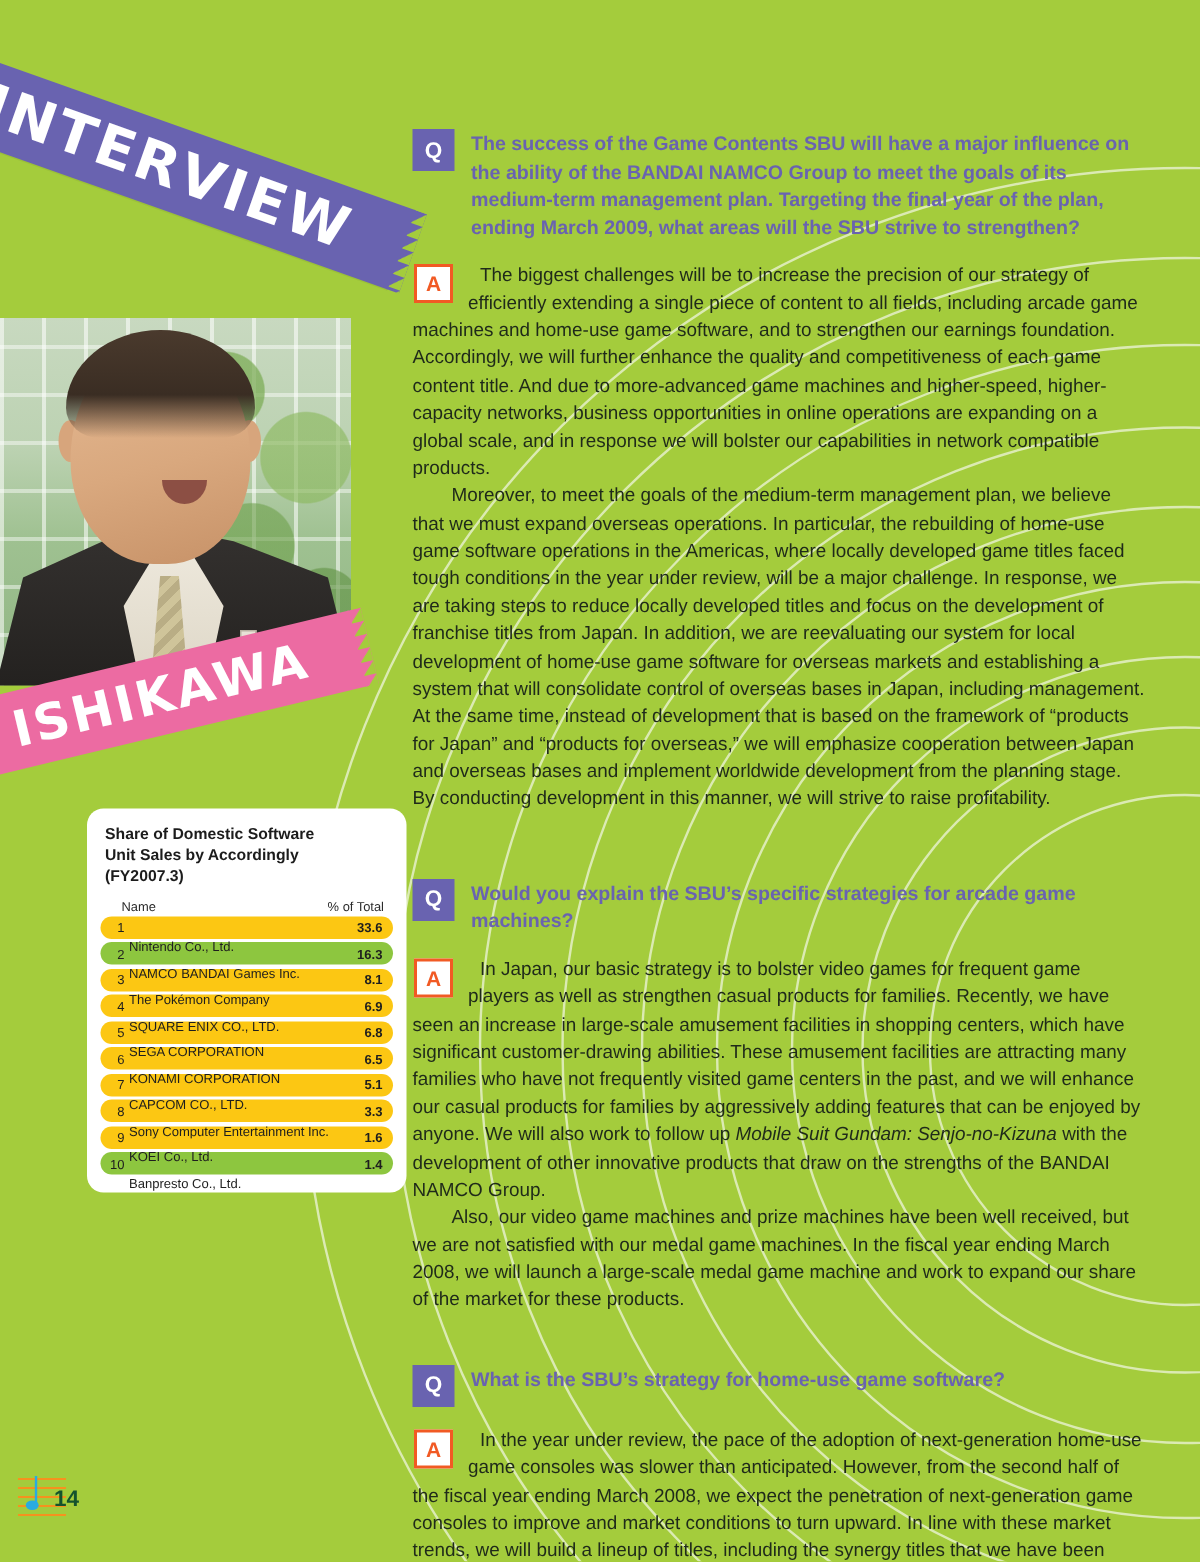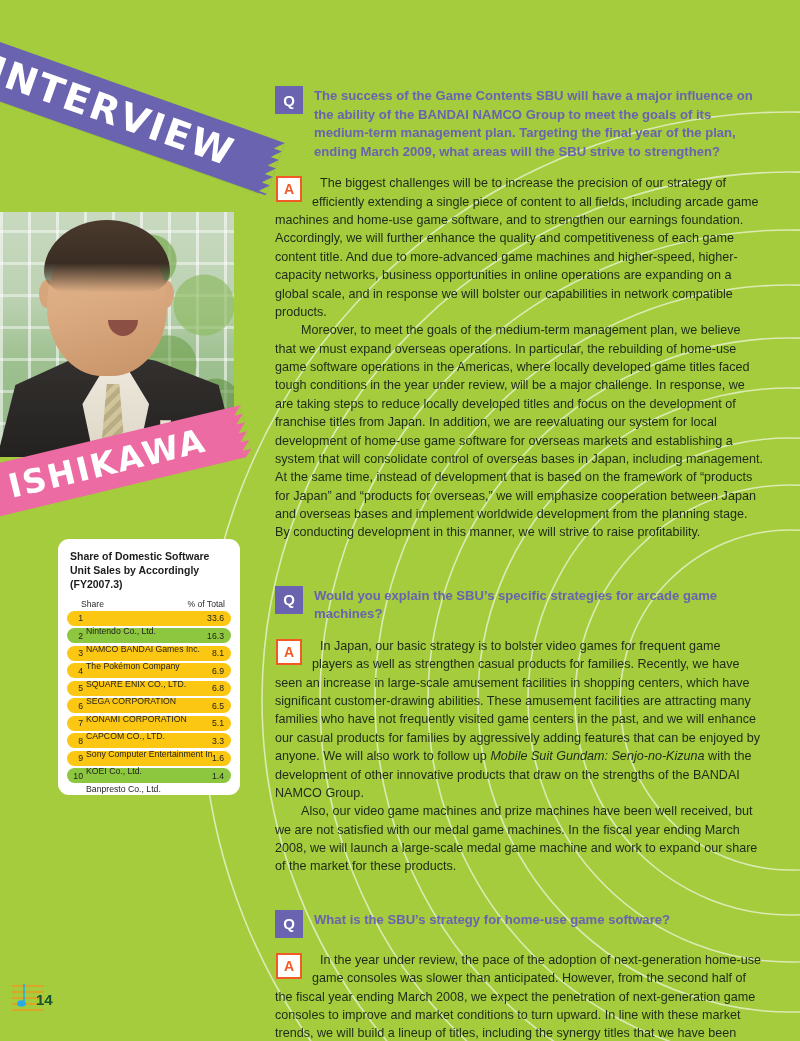--- a/index.html
+++ b/index.html
@@ -134,21 +134,21 @@
     transform-origin:left top;
     color:#ffffff; font-weight:bold; font-size:33px; letter-spacing:2px;
     line-height:52px; text-align:center;
     font-family:"DejaVu Sans", sans-serif;
     white-space:nowrap;
   }
 
   
   #data-panel {
     position:absolute; left:58px; top:539px;
-    width:182px;
+    width:213px;
     background:#ffffff;
     border-radius:11px;
     padding:11px 9px 9px 9px;
   }
   #dp-title {
     font-size:10.5px; font-weight:bold; color:#1c1c1c;
     line-height:1.32; margin-bottom:7px;
     padding-left:3px;
   }
   .dp-colhead { display:flex; font-size:8.6px; color:#2b2b2b; padding:0 6px 2px 14px; }
@@ -158,21 +158,21 @@
     display:flex; align-items:center;
     height:15px; margin-bottom:2.5px;
     border-radius:8px;
     font-size:8.7px; color:#1e1e1e;
     padding:0 7px 0 4px;
     background:#fcc713;
   }
   .dp-row.hl { background:#8dc63f; }
   .dp-rank { width:12px; text-align:right; margin-right:3px; flex:0 0 auto; }
   .dp-name { flex:1; white-space:nowrap; overflow:hidden;margin-top:26px; }
-  .dp-val  { flex:0 0 auto; text-align:left; font-weight:normal; }
+  .dp-val  { flex:0 0 auto; text-align:left; font-weight:bold; }
   #dp-footer { margin-top:6px; font-size:7.6px; color:#222; line-height:1.45; padding-left:3px; }
   #dp-footer .ital { font-style:italic; }
   #dp-footer .indent { padding-left:28px; display:block; }
 
   
   #qa { position:absolute; left:275px; top:86px; width:488px; }
   .qblock { display:flex; margin-bottom:0; }
   .q-badge {
     flex:0 0 auto; width:28px; height:28px; background:#6963b0;
     color:#fff; font-weight:bold; font-size:15px;
@@ -249,21 +249,21 @@
   <div id="ishikawa-ribbon"></div>
   <div id="ishikawa-label">ISHIKAWA</div>
 
   <div id="data-panel">
     <div id="dp-title">
       <span>Share of Domestic Software</span><br>
       <span>Unit Sales by Accordingly</span><br>
       <span>(FY2007.3)</span>
     </div>
     <div class="dp-colhead">
-      <span class="h-name">Share</span>
+      <span class="h-name">Name</span>
       <span class="h-pct">% of Total</span>
     </div>
     <div id="dp-rows">
         <div class="dp-row">
           <span class="dp-rank">1</span>
           <span class="dp-name">Nintendo Co., Ltd.</span>
           <span class="dp-val">33.6</span>
         </div>
         <div class="dp-row hl">
           <span class="dp-rank">2</span>

